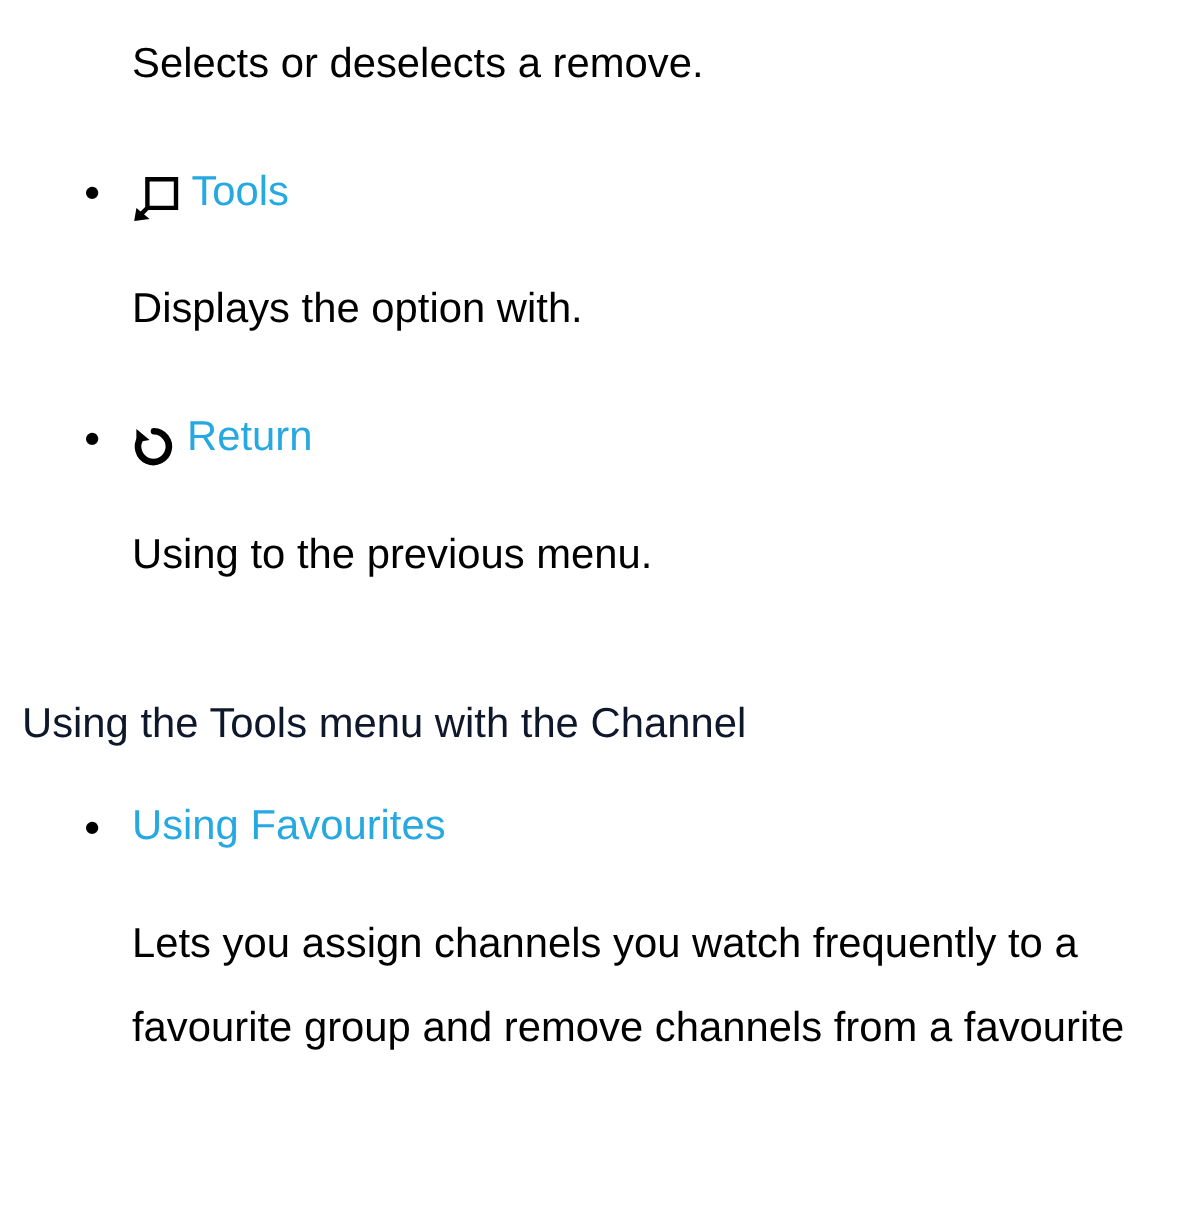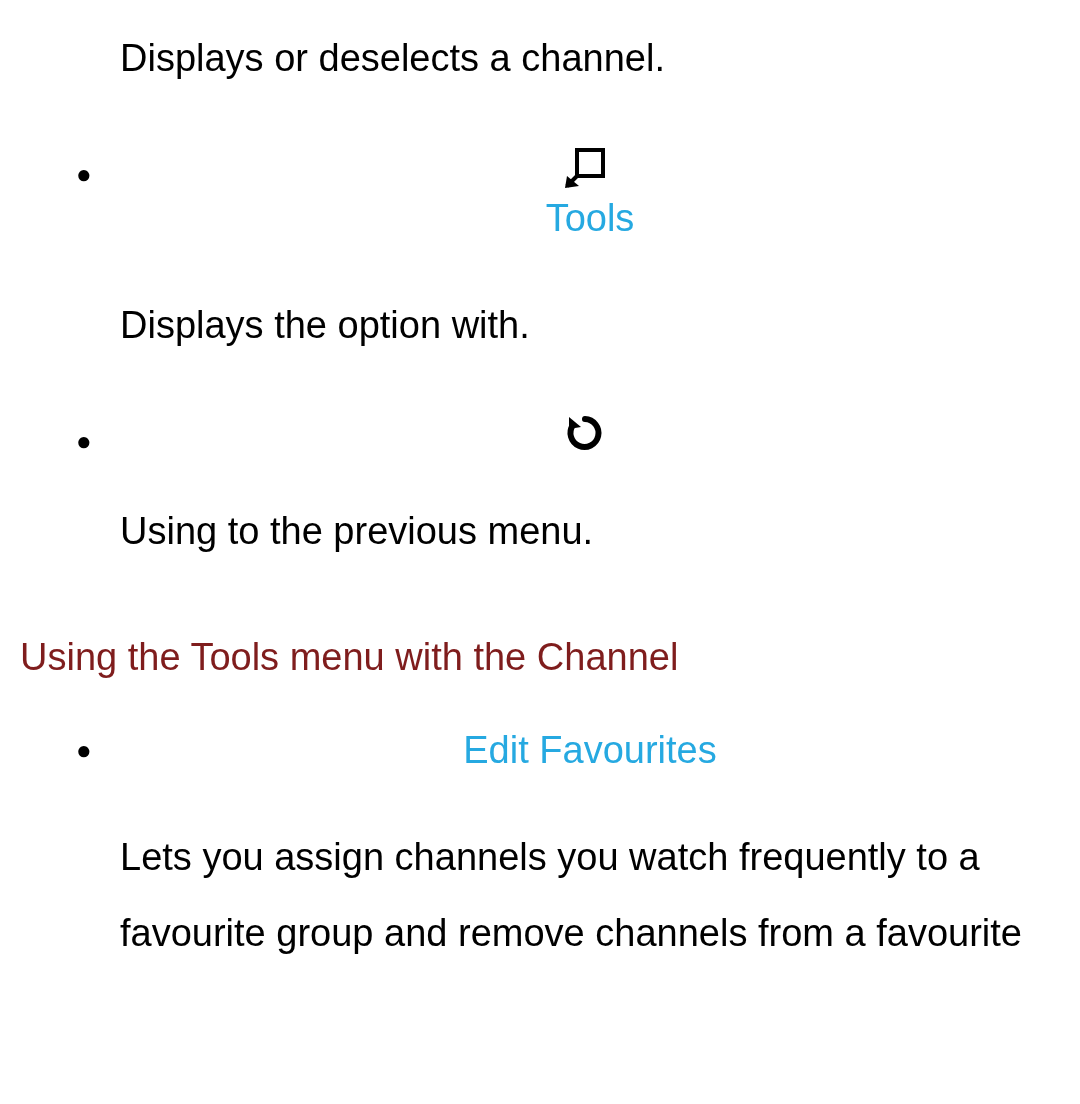--- a/index.html
+++ b/index.html
@@ -36,44 +36,43 @@
     }
     .desc {
       padding-left: 100px;
       margin-bottom: 50px;
       line-height: 2.0;
     }
     .label-link {
       color: #26a9e1;
     }
     .heading {
-      color: #7f1d1d;
-      margin-top: 64px;
+      color: #0f172a;
+      margin-top: 92px;
       margin-bottom: 40px;
       font-size: 38px;
       line-height: 1.3;
     }
     .icon {
       display: inline-block;
       vertical-align: middle;
       margin-right: 10px;
     }
     .icon svg {
       display: block;
     }
     .row-header {
       display: flex;
-      align-items: center;
-      flex-direction: column;
+      align-items: flex-end;
     }
   </style>
 </head>
 <body>
 
-<div class="desc">Displays or deselects a channel.</div>
+<div class="desc">Selects or deselects a remove.</div>
 
 <ul>
   <li>
     <div class="row-header">
       <span class="icon">
         <svg width="44" height="44" viewBox="0 0 44 44">
           <path d="M 14 4 L 40 4 L 40 30 L 14 30 Z" fill="none" stroke="#000" stroke-width="4"></path>
           <path d="M 14 30 L 4 40" stroke="#000" stroke-width="4"></path>
           <path d="M 2 42 L 4 30 L 16 40 Z" fill="#000"></path>
         </svg>
@@ -86,27 +85,28 @@
 
 <ul>
   <li>
     <div class="row-header">
       <span class="icon">
         <svg width="40" height="40" viewBox="0 0 40 40">
           <path d="M 20 6 A 14 14 0 1 1 8 12" fill="none" stroke="#000" stroke-width="6" stroke-linecap="round"></path>
           <path d="M 4 4 L 4 16 L 16 14 Z" fill="#000"></path>
         </svg>
       </span>
+      <span class="label-link">Return</span>
     </div>
   </li>
 </ul>
 <div class="desc">Using to the previous menu.</div>
 
 <div class="heading">Using the Tools menu with the Channel</div>
 
 <ul>
   <li>
     <div class="row-header">
-      <span class="label-link">Edit Favourites</span>
+      <span class="label-link">Using Favourites</span>
     </div>
   </li>
 </ul>
 <div class="desc">Lets you assign channels you watch frequently to a favourite group and remove channels from a favourite</div>
 
 </body></html>

